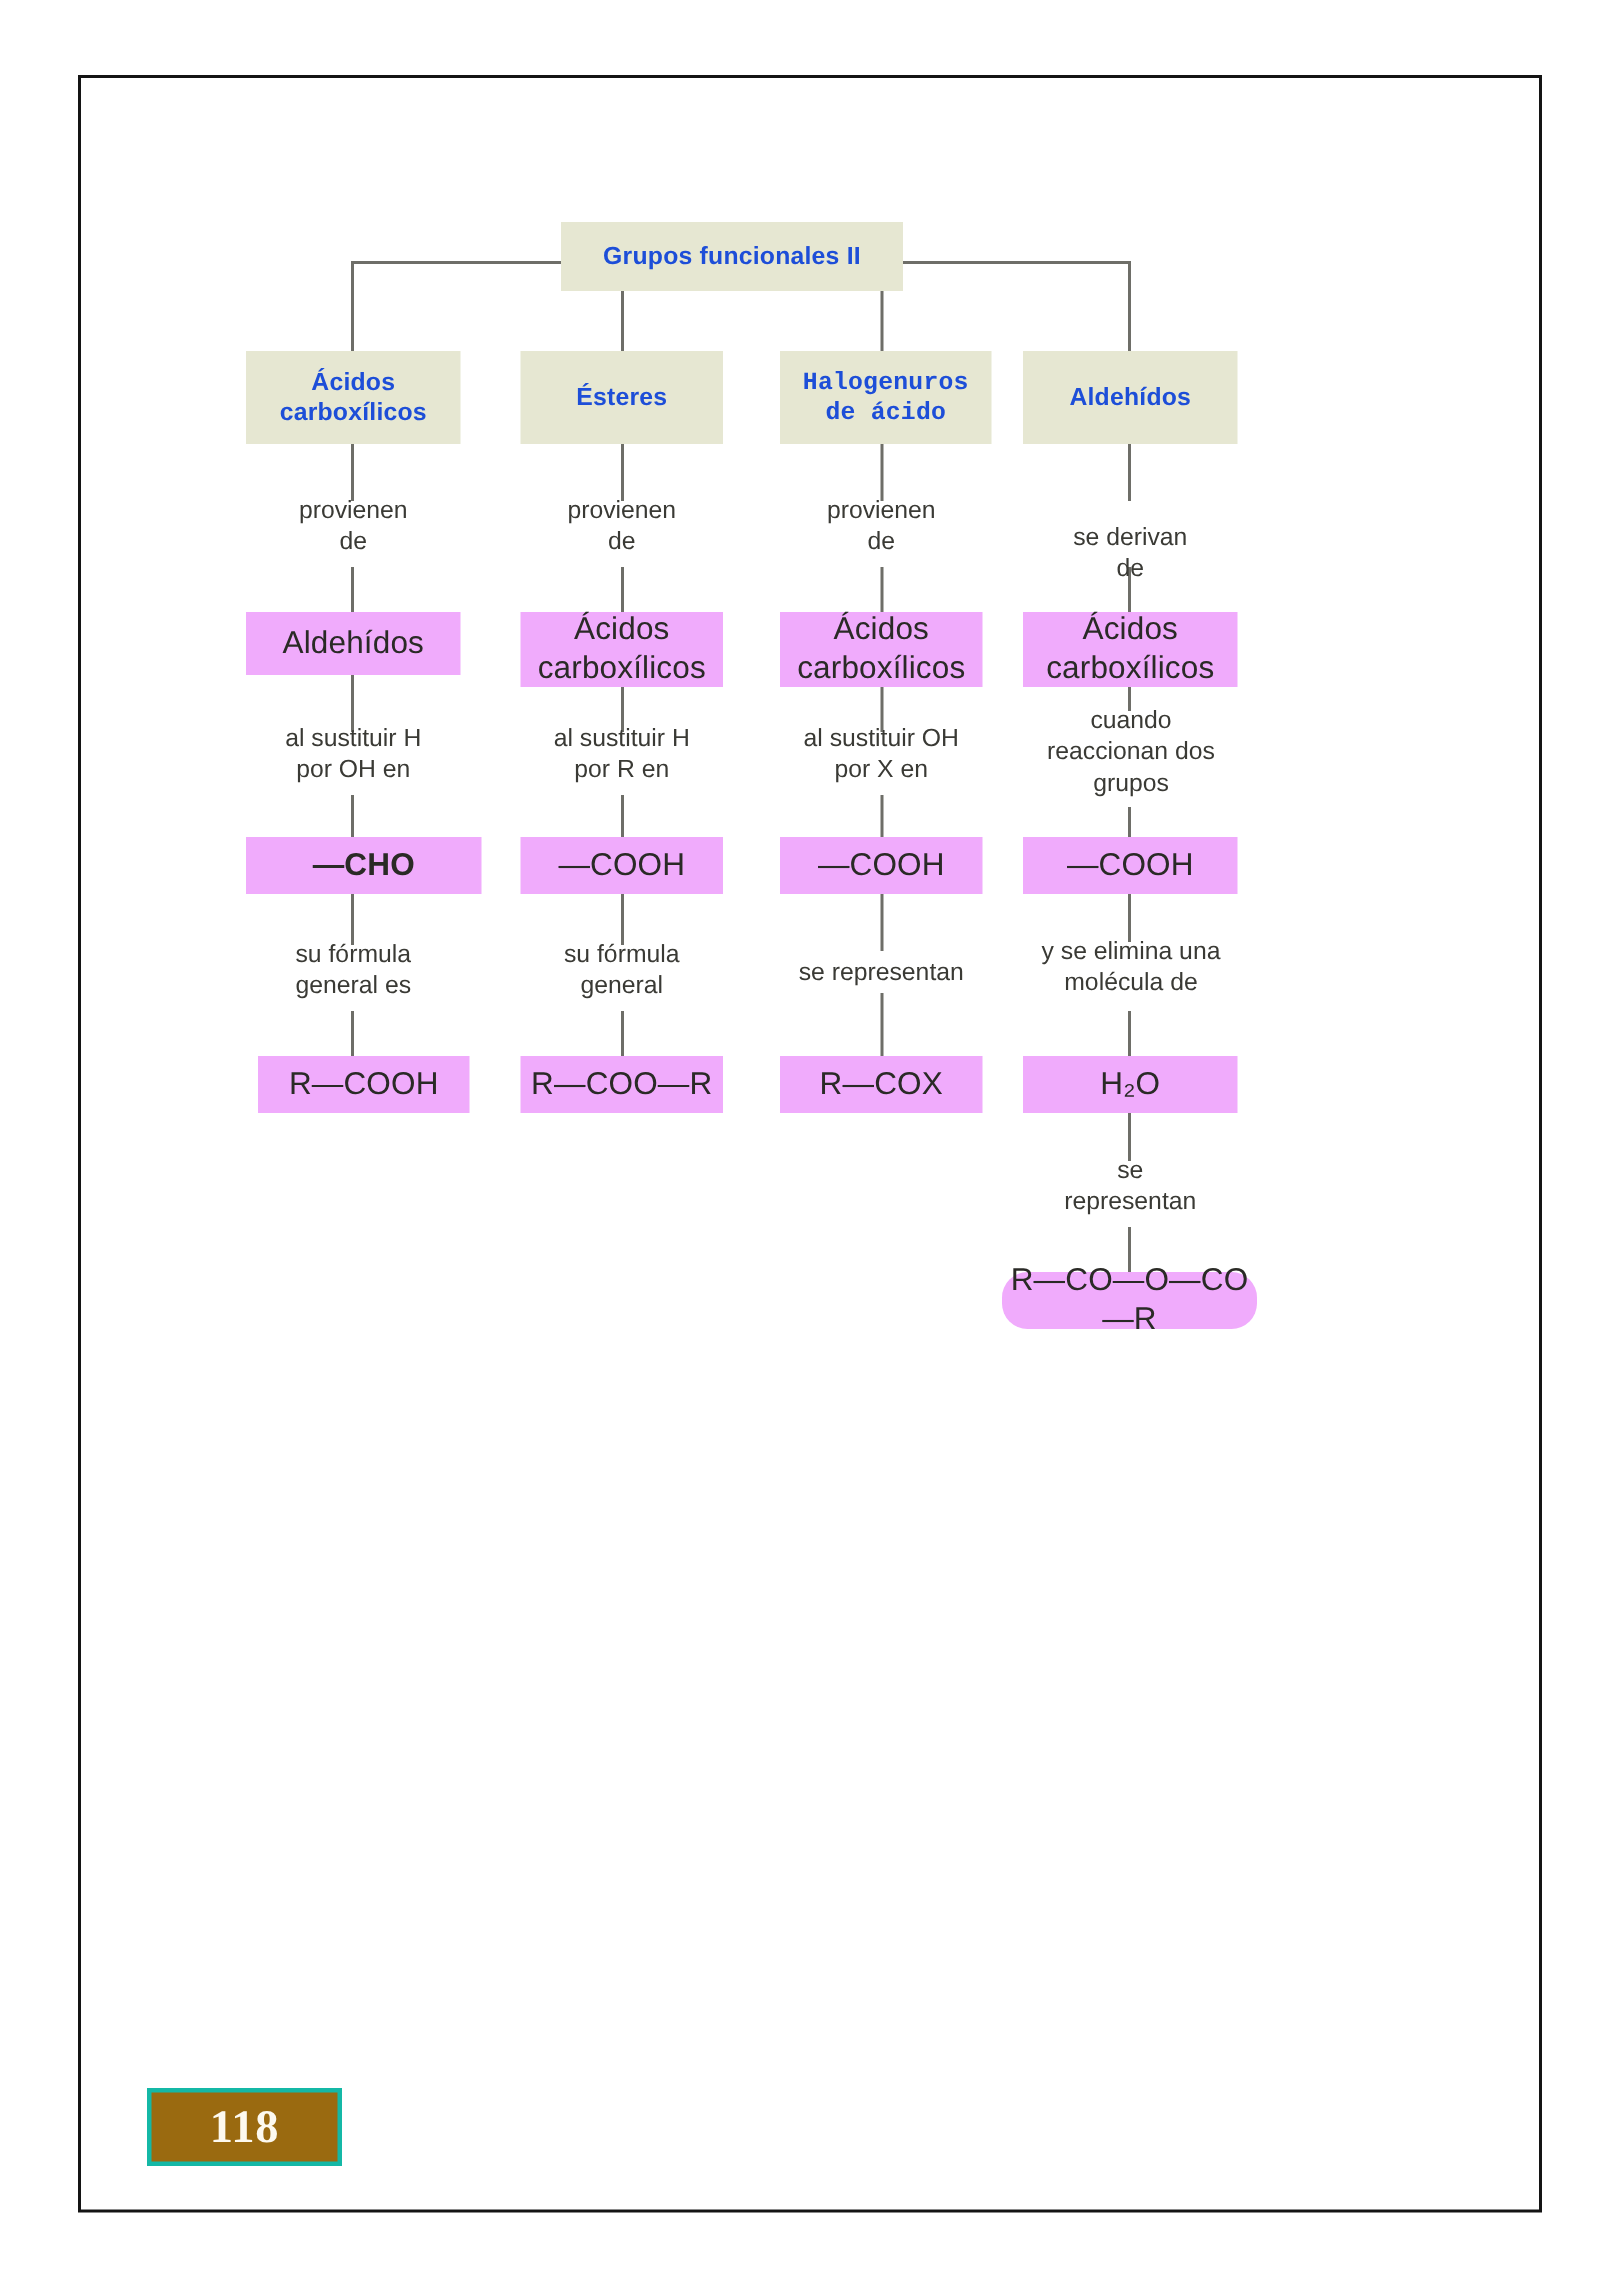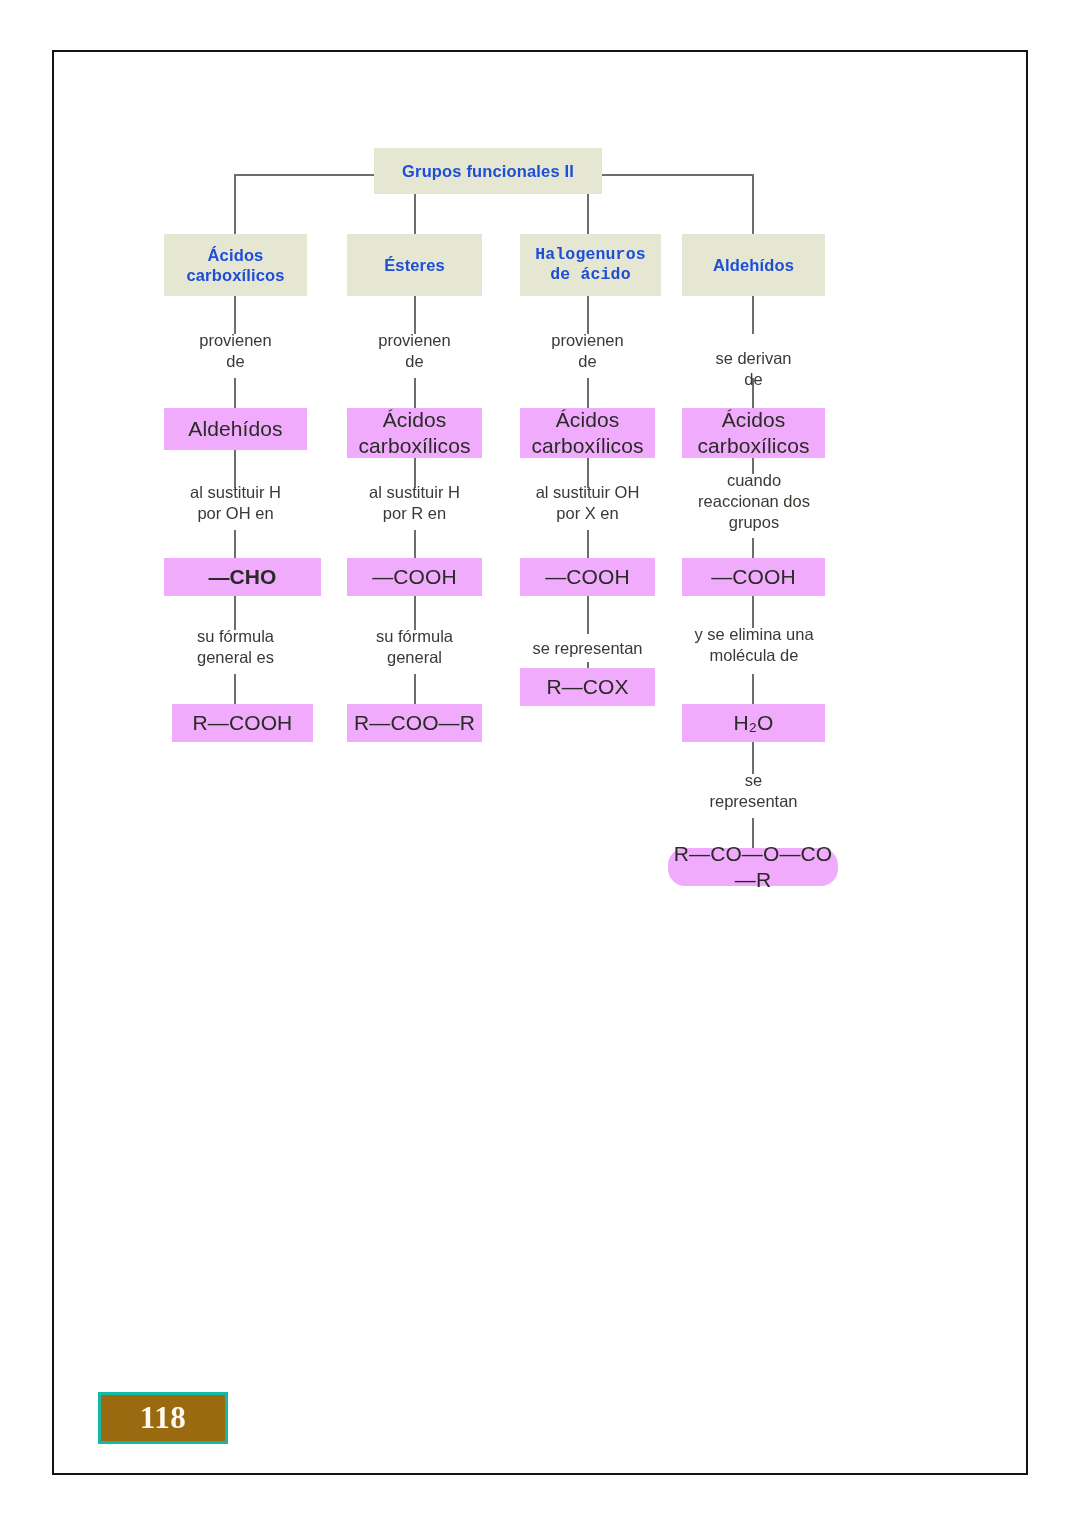--- a/index.html
+++ b/index.html
@@ -168,21 +168,21 @@
     <div class="vline" style="left:533px; top:406px; height:30px;"></div>
     <div class="conn" style="left:458px; top:430px; width:151px;">al sustituir OH<br>por X en</div>
     <div class="vline" style="left:533px; top:478px; height:30px;"></div>
 
     <div class="box" style="left:466px; top:506px; width:135px; height:38px;">—COOH</div>
 
     <div class="vline" style="left:533px; top:544px; height:38px;"></div>
     <div class="conn" style="left:450px; top:586px; width:167px;">se representan</div>
     <div class="vline" style="left:533px; top:610px; height:44px;"></div>
 
-    <div class="box" style="left:466px; top:616px; width:135px; height:38px;text-align:right;">R—COX</div>
+    <div class="box" style="left:466px; top:652px; width:135px; height:38px;text-align:right;">R—COX</div>
 
     <div class="box lvl1" style="left:628px; top:182px; width:143px; height:62px;">Aldehídos</div>
 
     <div class="vline" style="left:698px; top:244px; height:38px;"></div>
     <div class="conn" style="left:628px; top:278px; width:143px;margin-top:18px;">se derivan<br>de</div>
     <div class="vline" style="left:698px; top:326px; height:34px;"></div>
 
     <div class="box" style="left:628px; top:356px; width:143px; height:50px;">Ácidos<br>carboxílicos</div>
 
     <div class="vline" style="left:698px; top:406px; height:16px;"></div>

